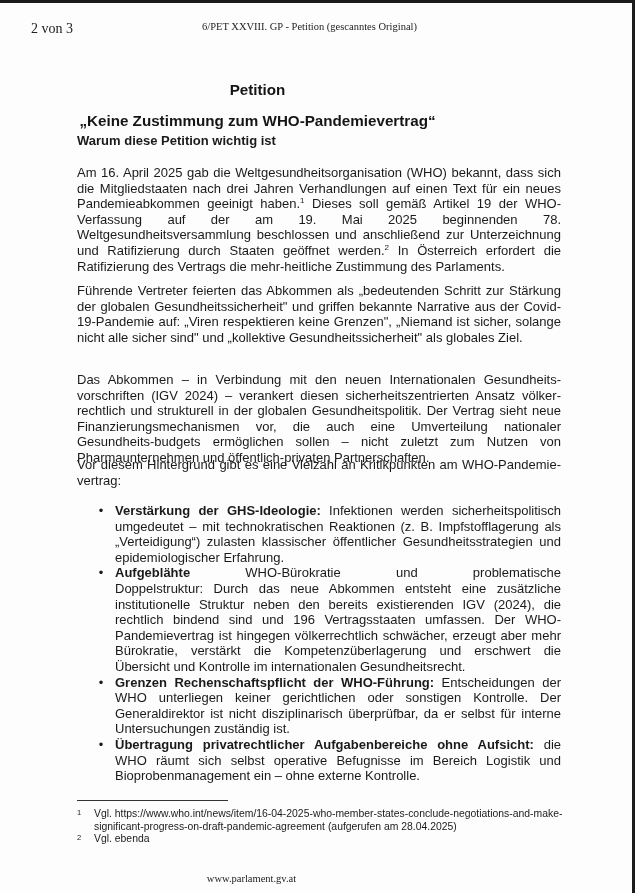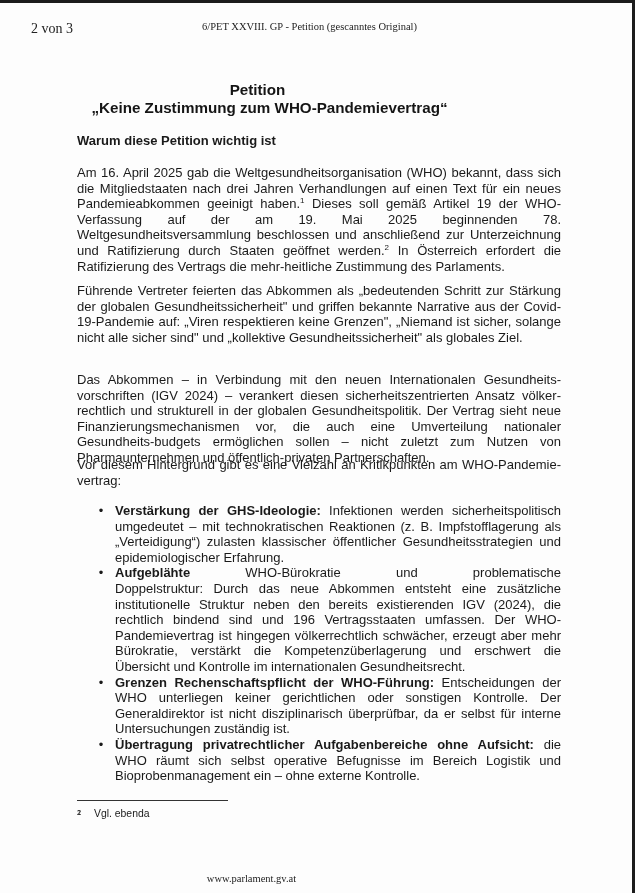--- a/index.html
+++ b/index.html
@@ -10,21 +10,21 @@
       color: #1a1a1a;
     }
     .frame-top { position: absolute; left: 0; top: 0; width: 635px; height: 3px; background: #1c1c1c; }
     .frame-right { position: absolute; right: 0; top: 0; width: 3px; height: 893px; background: #1c1c1c; }
 
     .hdr-page { position: absolute; left: 31px; top: 21px; font-family: "Liberation Serif", serif; font-size: 14px; color: #222; }
     .hdr-title { position: absolute; left: 0; width: 619px; top: 21px; text-align: center; font-family: "Liberation Serif", serif; font-size: 10.5px; color: #222; }
 
     .title { position: absolute; left: 0; width: 515px; text-align: center; font-weight: bold; font-size: 15.2px; color: #151515; }
     .title.l1 { top: 81px; }
-    .title.l2 { top: 99px; margin-left: 12px; }
+    .title.l2 { top: 112px; }
 
     .content { position: absolute; left: 77px; width: 484px; font-size: 13px; line-height: 15.6px; text-align: justify; }
     .content p { margin: 0; }
     .h-why { position: absolute; left: 77px; top: 133px; font-weight: bold; font-size: 13px; text-align: right; }
 
     .p1 { top: 165px; }
     .p2 { top: 283px; }
     .p3 { top: 372px; }
     .p4 { top: 457px; }
 
@@ -90,20 +90,21 @@
     <span class="bullet-dot">•</span>
     <b>Übertragung privatrechtlicher Aufgabenbereiche ohne Aufsicht:</b><span> die WHO räumt sich selbst operative Befugnisse im Bereich Logistik und Bioprobenmanagement ein – ohne externe Kontrolle.</span>
   </li>
 </ul>
 
 <div class="fn-rule"></div>
 
 <div class="footnotes">
   <div class="fn">
     <span class="fn-num">1</span>
+    <span>Vgl. https://www.who.int/news/item/16-04-2025-who-member-states-conclude-negotiations-and-make-significant-progress-on-draft-pandemic-agreement (aufgerufen am 28.04.2025)</span>
   </div>
   <div class="fn">
     <span class="fn-num">2</span>
     <span>Vgl. ebenda</span>
   </div>
 </div>
 
 <div class="footer-url">www.parlament.gv.at</div>
 
 </body></html>

